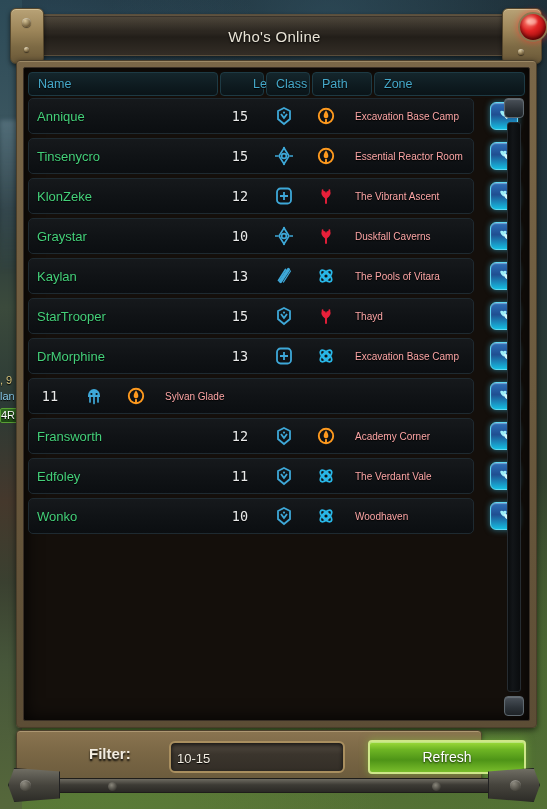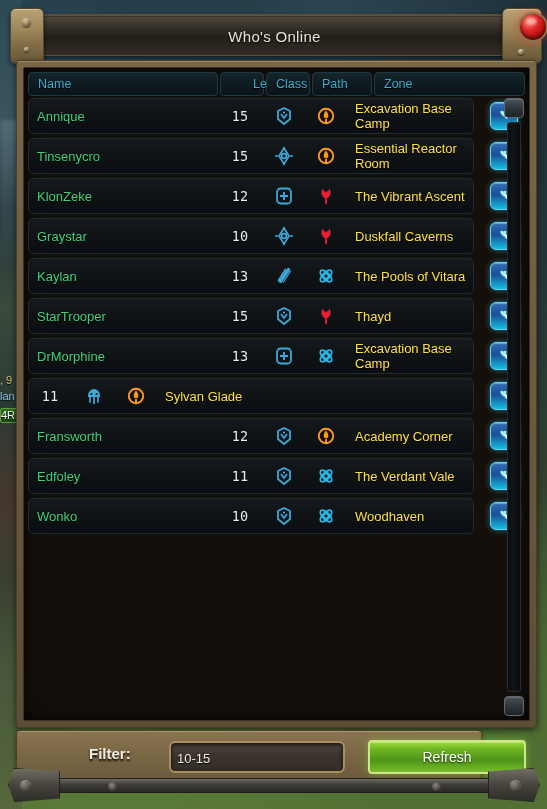--- a/index.html
+++ b/index.html
@@ -177,21 +177,21 @@
   .c-level {
     position: relative; width: 44px; text-align: center;
     color: #e9eaea; font-size: 13.5px;
     font-family: "DejaVu Sans Mono", monospace;
     text-shadow: 0 1px 1px #000;
   }
   .c-class { position: relative; width: 44px; display:flex; justify-content:center; }
   .c-path  { position: relative; width: 40px; display:flex; justify-content:center; }
   .c-zone  {
     position: relative; flex: 1; padding-left: 9px;
-    color: #fde047; font-size: 13px; text-shadow: 0 1px 1px #000;
+    color: #fca5a5; font-size: 10px; text-shadow: 0 1px 1px #000;
   }
   .c-action { position: relative; width: 42px; display:flex; justify-content:center; }
 
   .friend-btn {
     width: 28px; height: 28px; border-radius: 6px;
     background: linear-gradient(180deg, #2f6fb8 0%, #1f4f92 45%, #16bde0 100%);
     border: 1px solid #5fd8f2;
     box-shadow: 0 0 6px rgba(60,190,230,.55), inset 0 1px 1px rgba(255,255,255,.35);
     display:flex; align-items:center; justify-content:center;
     cursor: pointer;

